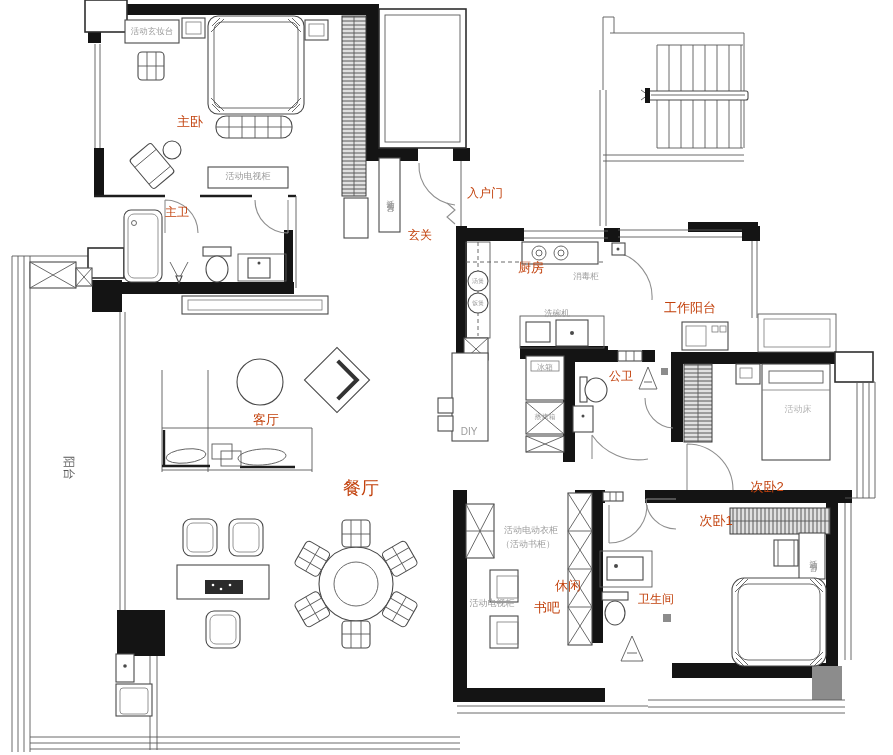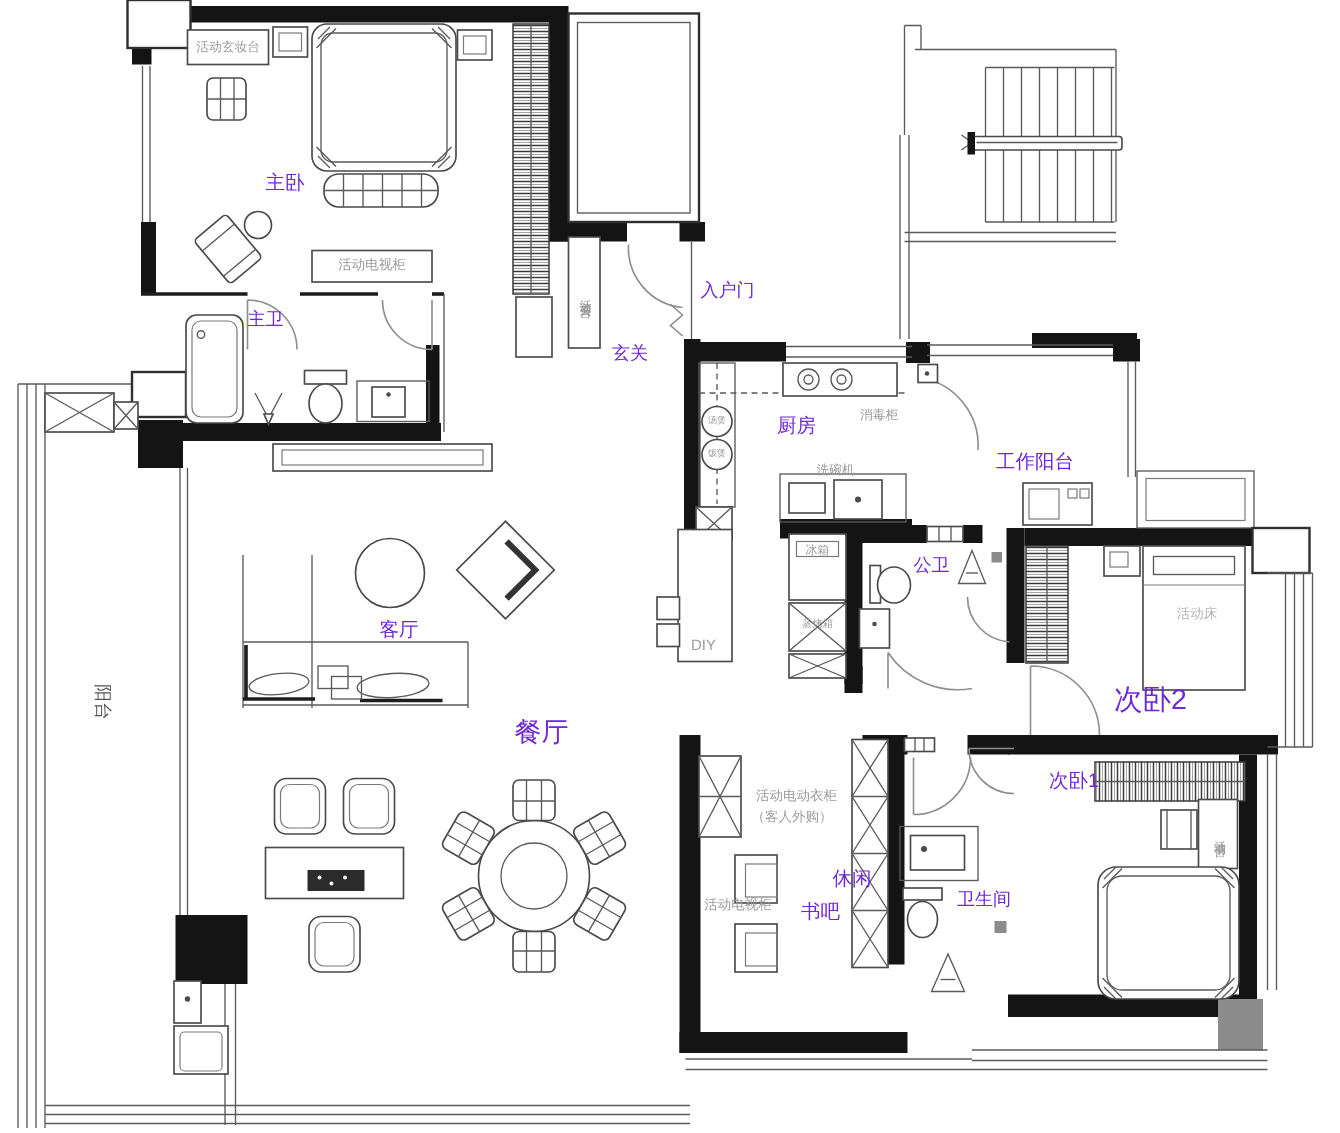--- a/index.html
+++ b/index.html
@@ -1,20 +1,20 @@
 <!DOCTYPE html>
 <html><head>
 <meta charset="utf-8">
 <style>
   html,body{margin:0;padding:0;background:#ffffff;}
   .plan{position:relative;width:893px;height:755px;background:#fff;overflow:hidden;
         font-family:"Liberation Sans","DejaVu Sans",sans-serif;}
   .plan svg{position:absolute;left:0;top:0;}
   .lbl{position:absolute;transform:translate(-50%,-50%);white-space:nowrap;
-       color:#6d28d9;line-height:1.1;}
+       color:#c2410c;line-height:1.1;}
   .g{color:#9b9b9b;text-align:right;}
   .lt{color:#b5b5b5;}
   .vert{writing-mode:vertical-rl;text-orientation:upright;letter-spacing:1px;}
   .rot90{transform:translate(-50%,-50%) rotate(90deg);}
   
   .w{fill:#141414;stroke:none;}
   .f{fill:#ffffff;stroke:#4a4a4a;stroke-width:1.1;}
   .f2{fill:#ffffff;stroke:#2f2f2f;stroke-width:1.6;}
   .tl{fill:none;stroke:#5a5a5a;stroke-width:0.9;}
   .tll{fill:none;stroke:#7a7a7a;stroke-width:0.8;}
@@ -391,36 +391,36 @@
   </g>
 </svg>
 
 <div class="lbl" style="left:190px;top:122px;font-size:13px">主卧</div>
 <div class="lbl" style="left:177px;top:213px;font-size:12px">主卫</div>
 <div class="lbl g" style="left:152px;top:32px;font-size:8.5px">活动玄妆台</div>
 <div class="lbl g" style="left:248px;top:177px;font-size:9px">活动电视柜</div>
 <div class="lbl g vert" style="left:389px;top:196px;font-size:8px">活动玄关台</div>
 <div class="lbl" style="left:485px;top:194px;font-size:12px">入户门</div>
 <div class="lbl" style="left:420px;top:236px;font-size:12px">玄关</div>
-<div class="lbl" style="left:531px;top:284px;font-size:13px">厨房</div>
+<div class="lbl" style="left:531px;top:268px;font-size:13px">厨房</div>
 <div class="lbl g" style="left:586px;top:277px;font-size:8.5px">消毒柜</div>
 <div class="lbl" style="left:690px;top:308px;font-size:13px">工作阳台</div>
 <div class="lbl g" style="left:557px;top:314px;font-size:8.5px">洗碗机</div>
 <div class="lbl g" style="left:478px;top:281px;font-size:6px">汤煲</div>
 <div class="lbl g" style="left:478px;top:303px;font-size:6px">饭煲</div>
 <div class="lbl g" style="left:545px;top:368px;font-size:8px">冰箱</div>
 <div class="lbl g" style="left:545px;top:417px;font-size:7px">蒸烤箱</div>
 <div class="lbl" style="left:621px;top:377px;font-size:12px">公卫</div>
 <div class="lbl g" style="left:469px;top:431px;font-size:10px">DIY</div>
 <div class="lbl rot90" style="left:68px;top:468px;font-size:12px;color:#555">阳台</div>
 <div class="lbl" style="left:266px;top:420px;font-size:13px">客厅</div>
 <div class="lbl" style="left:361px;top:489px;font-size:18px">餐厅</div>
 <div class="lbl lt" style="left:798px;top:410px;font-size:9px">活动床</div>
-<div class="lbl" style="left:767px;top:468px;font-size:19px">次卧2</div>
+<div class="lbl" style="left:767px;top:487px;font-size:13px">次卧2</div>
 <div class="lbl" style="left:716px;top:521px;font-size:13px">次卧1</div>
 <div class="lbl g vert" style="left:812px;top:556px;font-size:8px">活动书台</div>
 <div class="lbl g" style="left:531px;top:531px;font-size:9px">活动电动衣柜</div>
-<div class="lbl g" style="left:528px;top:545px;font-size:9px">（客人外购）</div>
+<div class="lbl g" style="left:528px;top:545px;font-size:9px">（活动书柜）</div>
 <div class="lbl" style="left:568px;top:586px;font-size:13px">休闲</div>
 <div class="lbl" style="left:547px;top:608px;font-size:13px">书吧</div>
 <div class="lbl g" style="left:492px;top:604px;font-size:9px">活动电视柜</div>
 <div class="lbl" style="left:656px;top:600px;font-size:12px">卫生间</div>
 </div>
 
 </body></html>

